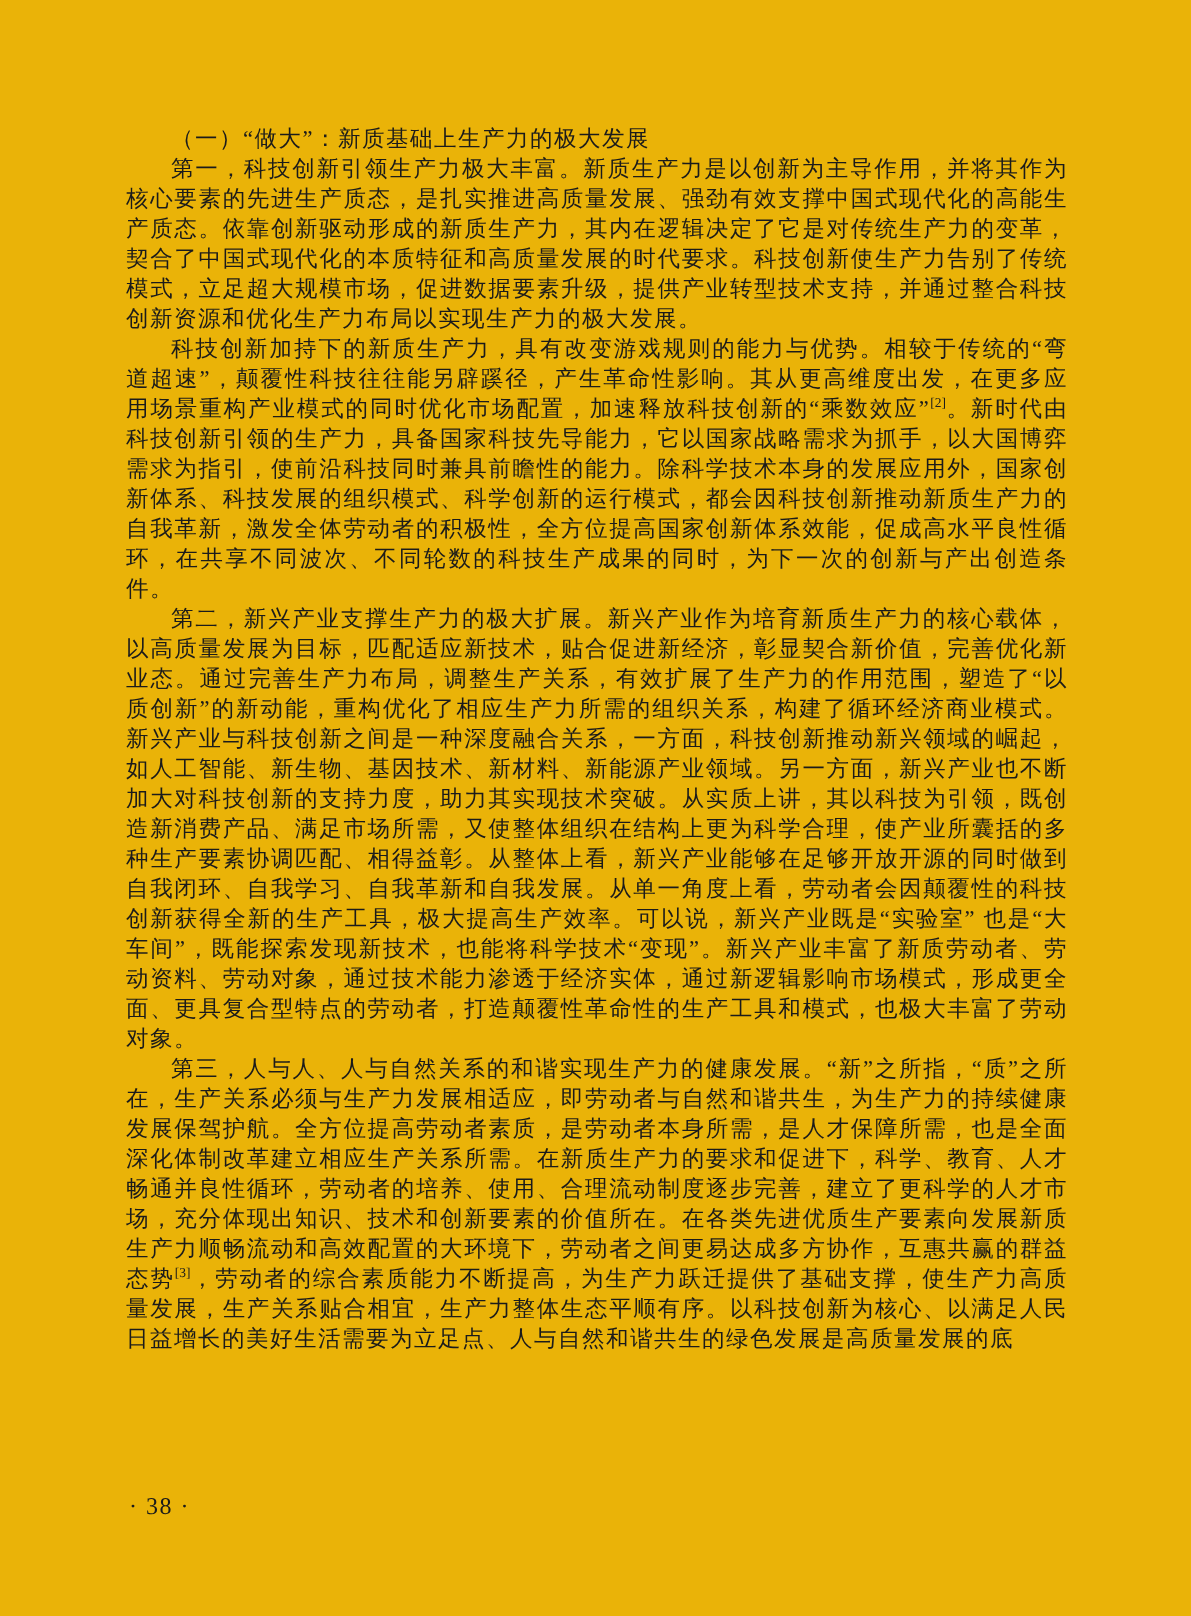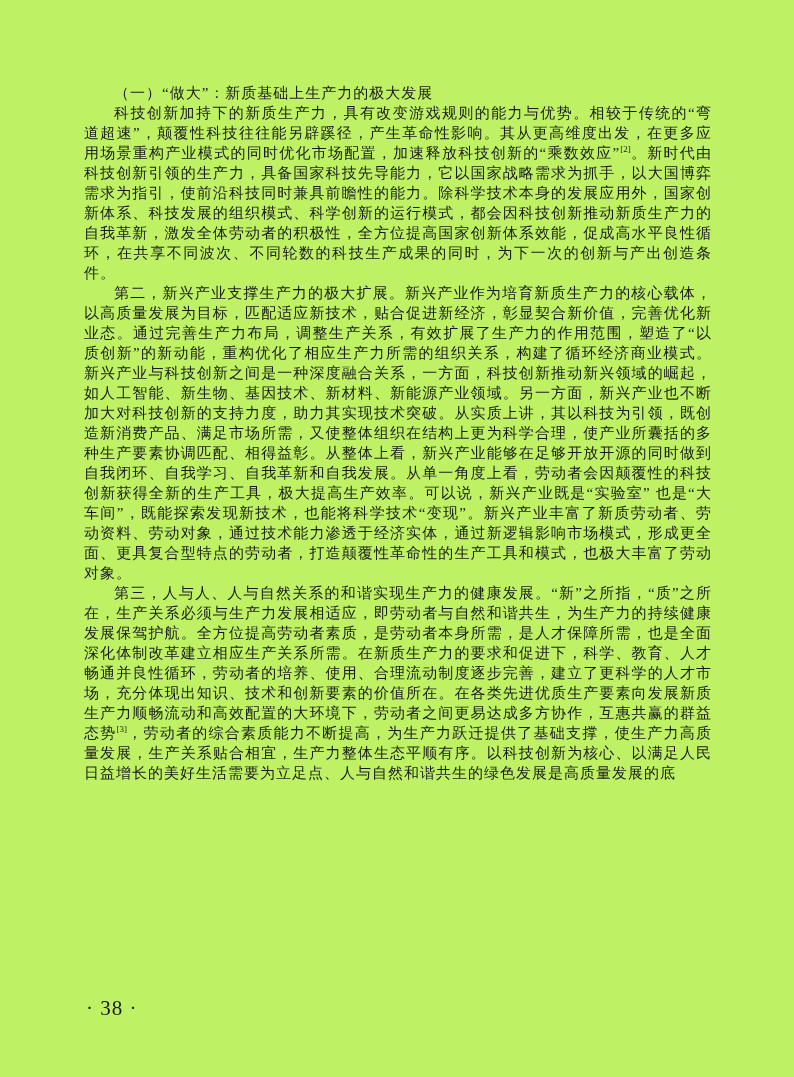--- a/index.html
+++ b/index.html
@@ -11,21 +11,21 @@
     height: 1077px;
     position: relative;
     background: #ffffff;
     font-family: "Liberation Serif", serif;
     color: #1b1b1b;
     overflow: hidden;
   }
   .page {
     position: absolute;
     inset: 0;
-    background: #bef264;
+    background: #eab308;
   }
   .content {
     position: absolute;
     left: 84px;
     top: 83px;
     width: 628px;
   }
   .para {
     margin: 0;
     font-size: 15px;
@@ -41,31 +41,32 @@
     line-height: 0;
     vertical-align: super;
   }
   .heading {
     margin: 0 0 0 0;
   }
   .page-number {
     position: absolute;
     left: 86px;
     top: 996px;
-    font-size: 21px;
+    font-size: 16px;
     letter-spacing: 1px;
     color: #1b1b1b;
   }
 </style>
 </head>
 <body>
 
 <div class="page">
   <div class="content">
     <p class="para heading">（一）“做大”：新质基础上生产力的极大发展</p>
     <div>
+        <p class="para">第一，科技创新引领生产力极大丰富。新质生产力是以创新为主导作用，并将其作为核心要素的先进生产质态，是扎实推进高质量发展、强劲有效支撑中国式现代化的高能生产质态。依靠创新驱动形成的新质生产力，其内在逻辑决定了它是对传统生产力的变革，契合了中国式现代化的本质特征和高质量发展的时代要求。科技创新使生产力告别了传统模式，立足超大规模市场，促进数据要素升级，提供产业转型技术支持，并通过整合科技创新资源和优化生产力布局以实现生产力的极大发展。</p>
         <p class="para">科技创新加持下的新质生产力，具有改变游戏规则的能力与优势。相较于传统的“弯道超速”，颠覆性科技往往能另辟蹊径，产生革命性影响。其从更高维度出发，在更多应用场景重构产业模式的同时优化市场配置，加速释放科技创新的“乘数效应”<sup>[2]</sup>。新时代由科技创新引领的生产力，具备国家科技先导能力，它以国家战略需求为抓手，以大国博弈需求为指引，使前沿科技同时兼具前瞻性的能力。除科学技术本身的发展应用外，国家创新体系、科技发展的组织模式、科学创新的运行模式，都会因科技创新推动新质生产力的自我革新，激发全体劳动者的积极性，全方位提高国家创新体系效能，促成高水平良性循环，在共享不同波次、不同轮数的科技生产成果的同时，为下一次的创新与产出创造条件。</p>
         <p class="para">第二，新兴产业支撑生产力的极大扩展。新兴产业作为培育新质生产力的核心载体，以高质量发展为目标，匹配适应新技术，贴合促进新经济，彰显契合新价值，完善优化新业态。通过完善生产力布局，调整生产关系，有效扩展了生产力的作用范围，塑造了“以质创新”的新动能，重构优化了相应生产力所需的组织关系，构建了循环经济商业模式。新兴产业与科技创新之间是一种深度融合关系，一方面，科技创新推动新兴领域的崛起，如人工智能、新生物、基因技术、新材料、新能源产业领域。另一方面，新兴产业也不断加大对科技创新的支持力度，助力其实现技术突破。从实质上讲，其以科技为引领，既创造新消费产品、满足市场所需，又使整体组织在结构上更为科学合理，使产业所囊括的多种生产要素协调匹配、相得益彰。从整体上看，新兴产业能够在足够开放开源的同时做到自我闭环、自我学习、自我革新和自我发展。从单一角度上看，劳动者会因颠覆性的科技创新获得全新的生产工具，极大提高生产效率。可以说，新兴产业既是“实验室” 也是“大车间”，既能探索发现新技术，也能将科学技术“变现”。新兴产业丰富了新质劳动者、劳动资料、劳动对象，通过技术能力渗透于经济实体，通过新逻辑影响市场模式，形成更全面、更具复合型特点的劳动者，打造颠覆性革命性的生产工具和模式，也极大丰富了劳动对象。</p>
         <p class="para">第三，人与人、人与自然关系的和谐实现生产力的健康发展。“新”之所指，“质”之所在，生产关系必须与生产力发展相适应，即劳动者与自然和谐共生，为生产力的持续健康发展保驾护航。全方位提高劳动者素质，是劳动者本身所需，是人才保障所需，也是全面深化体制改革建立相应生产关系所需。在新质生产力的要求和促进下，科学、教育、人才畅通并良性循环，劳动者的培养、使用、合理流动制度逐步完善，建立了更科学的人才市场，充分体现出知识、技术和创新要素的价值所在。在各类先进优质生产要素向发展新质生产力顺畅流动和高效配置的大环境下，劳动者之间更易达成多方协作，互惠共赢的群益态势<sup>[3]</sup>，劳动者的综合素质能力不断提高，为生产力跃迁提供了基础支撑，使生产力高质量发展，生产关系贴合相宜，生产力整体生态平顺有序。以科技创新为核心、以满足人民日益增长的美好生活需要为立足点、人与自然和谐共生的绿色发展是高质量发展的底</p>
       </div>
   </div>
   <div class="page-number">· 38 ·</div>
 </div>
 
 </body></html>

